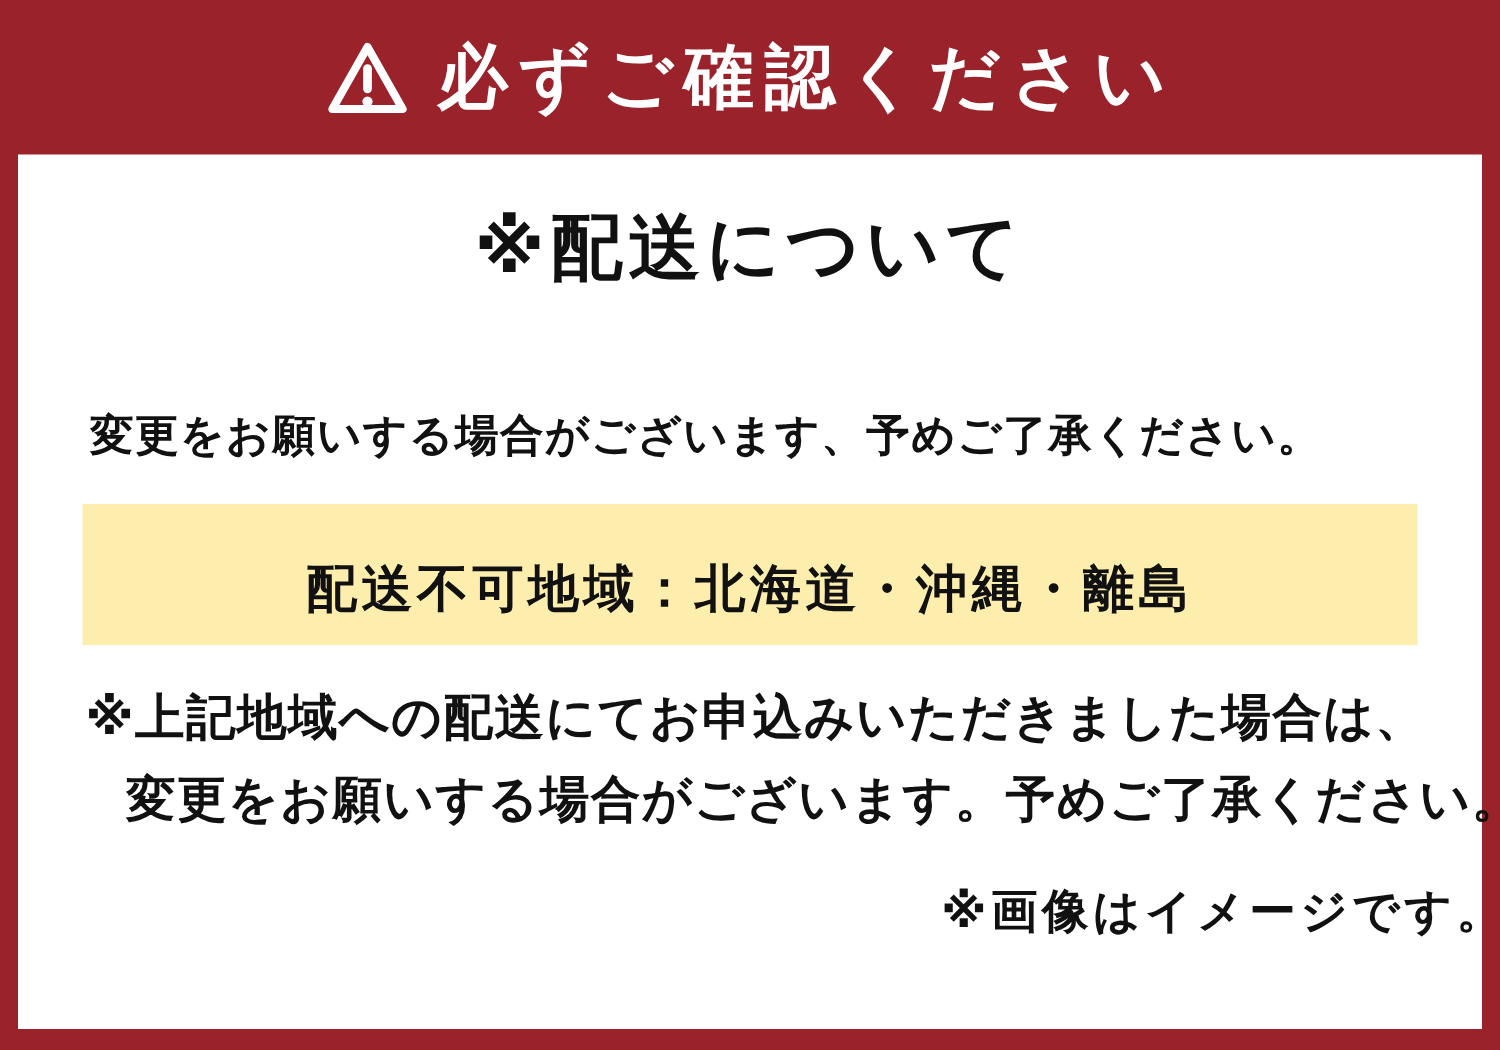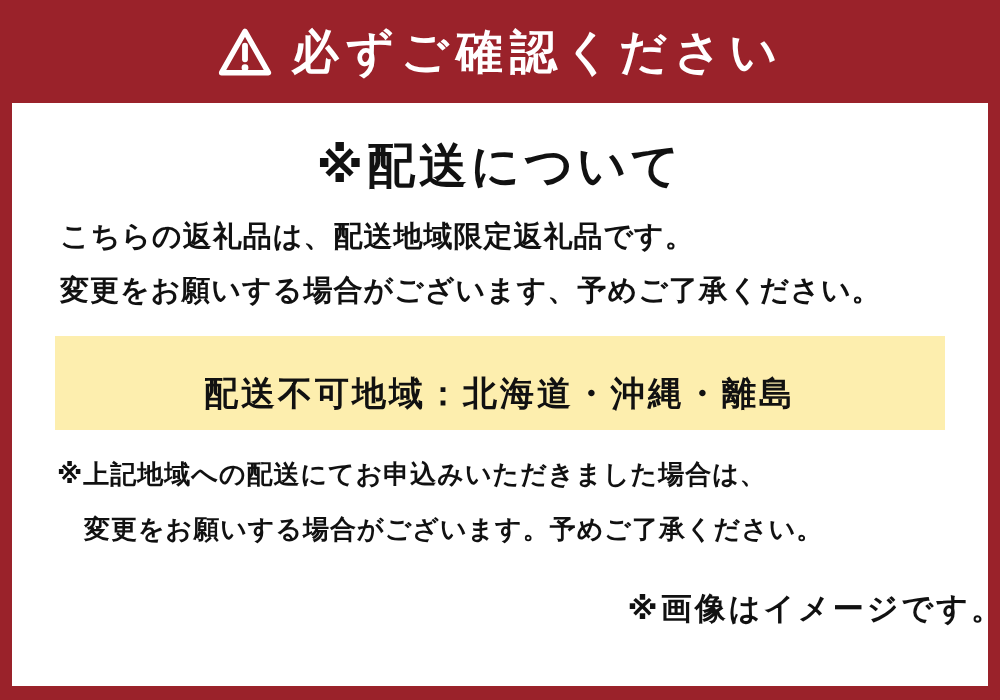--- a/index.html
+++ b/index.html
@@ -75,21 +75,21 @@
     }
     .highlight-text {
       font-size: 34px;
       letter-spacing: 3px;
       line-height: 1;
       white-space: nowrap;
       margin-top: 20px;
     }
     .note-line {
       position: absolute;
-      font-size: 26px;
+      font-size: 33px;
       letter-spacing: 1px;
       line-height: 1.1;
       white-space: nowrap;
     }
     .note-line-1 { top: 357px; left: 45px; }
     .note-line-2 { top: 412px; left: 72px; }
     .footer-note {
       position: absolute;
       top: 490px;
       left: 17px;
@@ -114,21 +114,20 @@
         <circle cx="32" cy="47.5" r="3.8" fill="#ffffff"></circle>
       </svg>
     </span>
     <span class="header-title">必ずご確認ください</span>
   </div>
 
   <div class="content">
 
     <div class="section-heading">※配送について</div>
 
-    <div class="para-line para-line-1">こちらの返礼品は、配送地域限定返礼品です。</div>
     <div class="para-line para-line-2">変更をお願いする場合がございます、予めご了承ください。</div>
 
     <div class="highlight-box">
       <span class="highlight-text">配送不可地域：北海道・沖縄・離島</span>
     </div>
 
     <div class="note-line note-line-1">※上記地域への配送にてお申込みいただきました場合は、</div>
     <div class="note-line note-line-2">変更をお願いする場合がございます。予めご了承ください。</div>
 
     <div class="footer-note">※画像はイメージです。</div>

